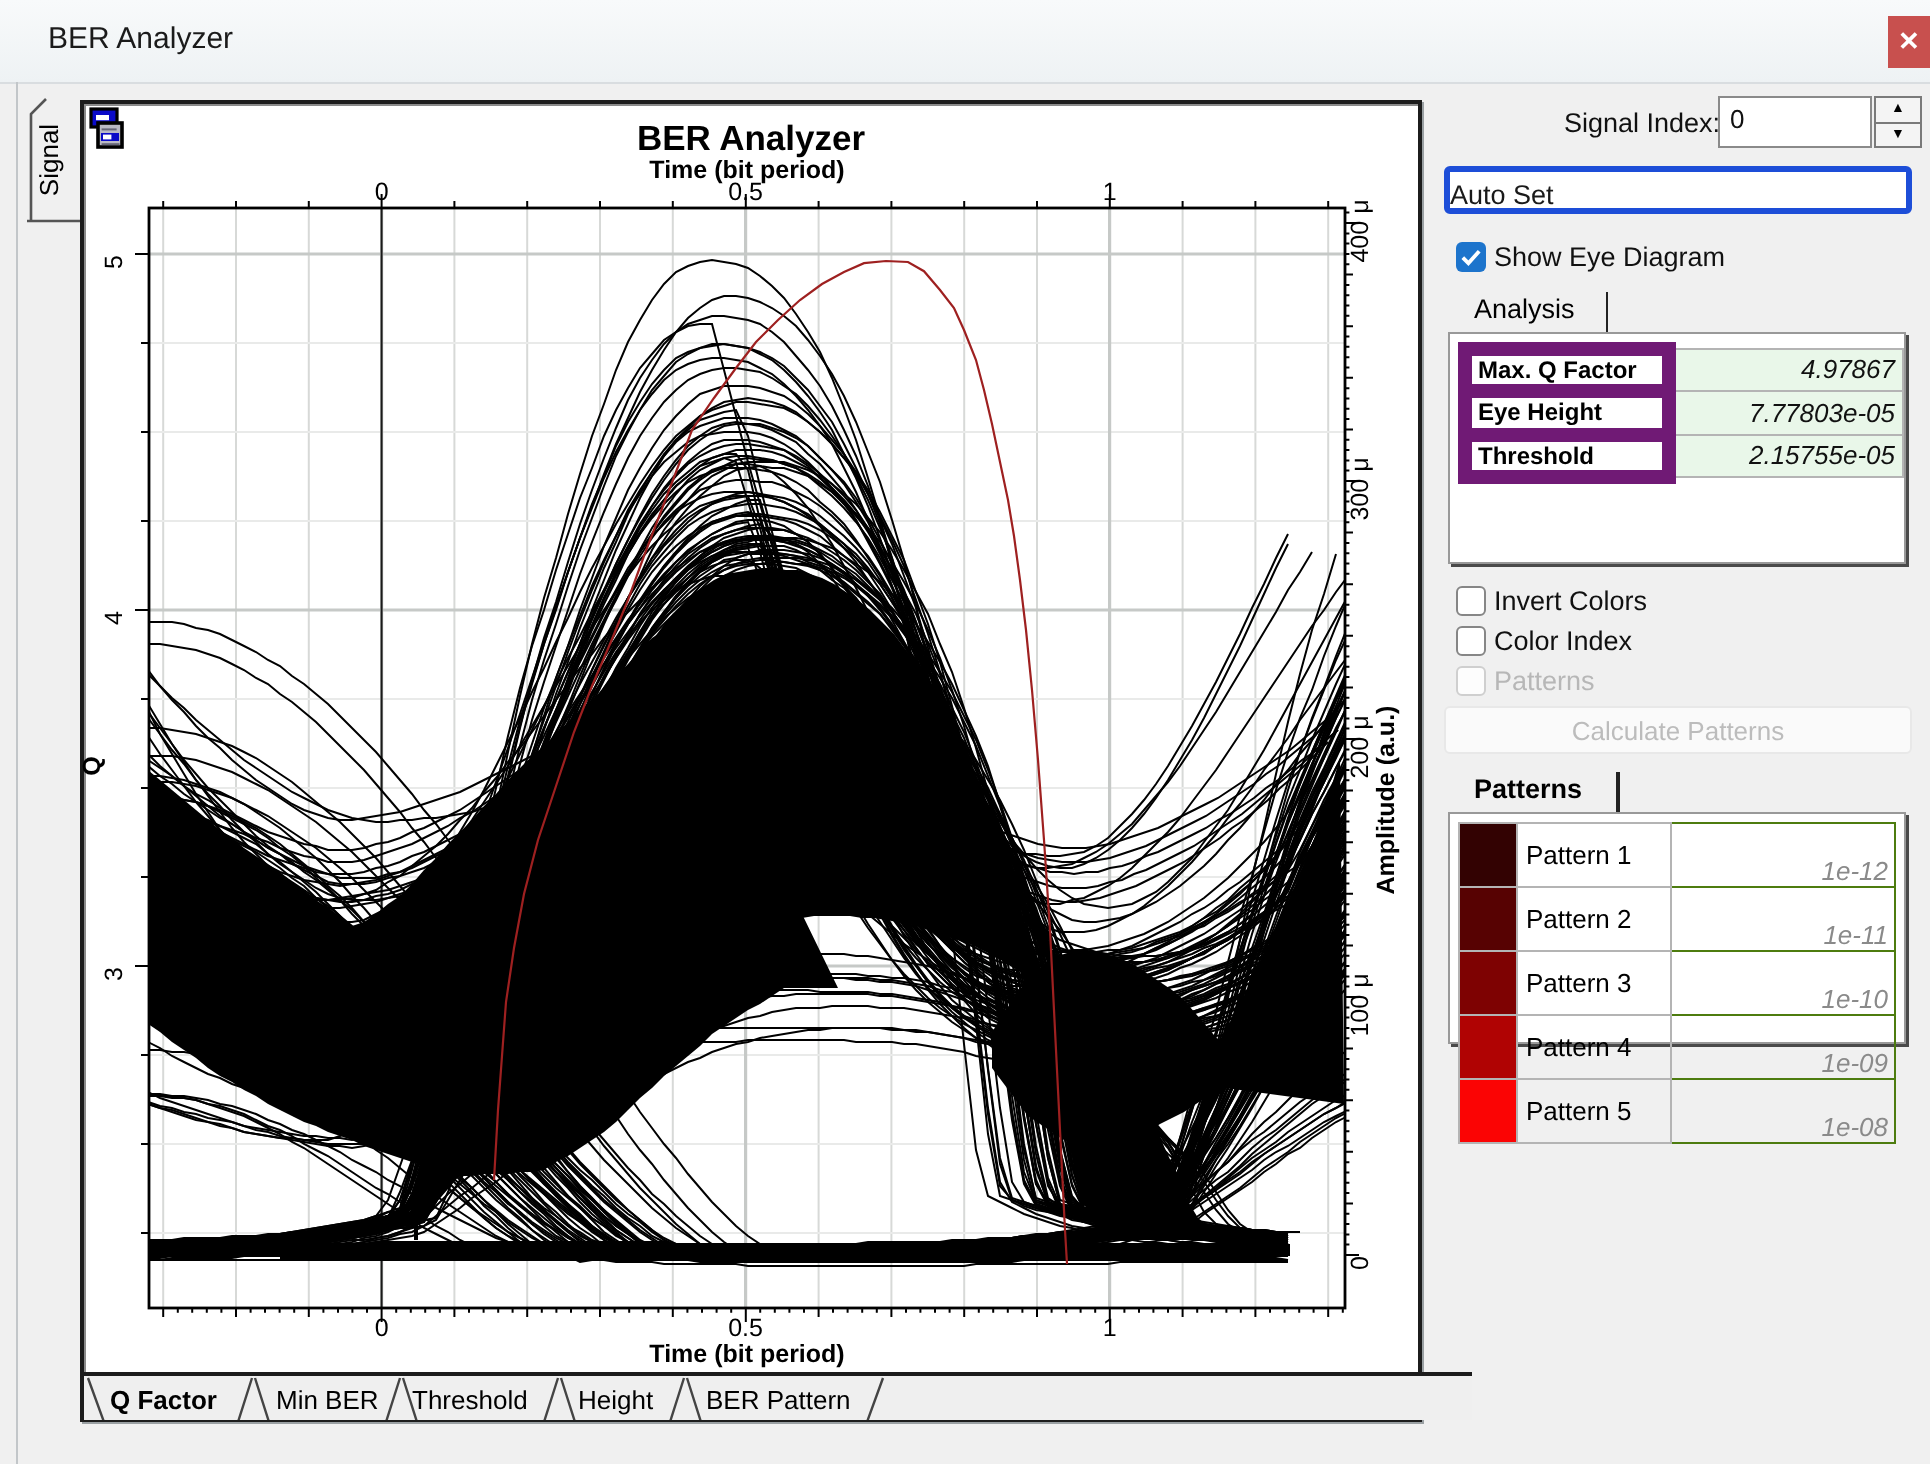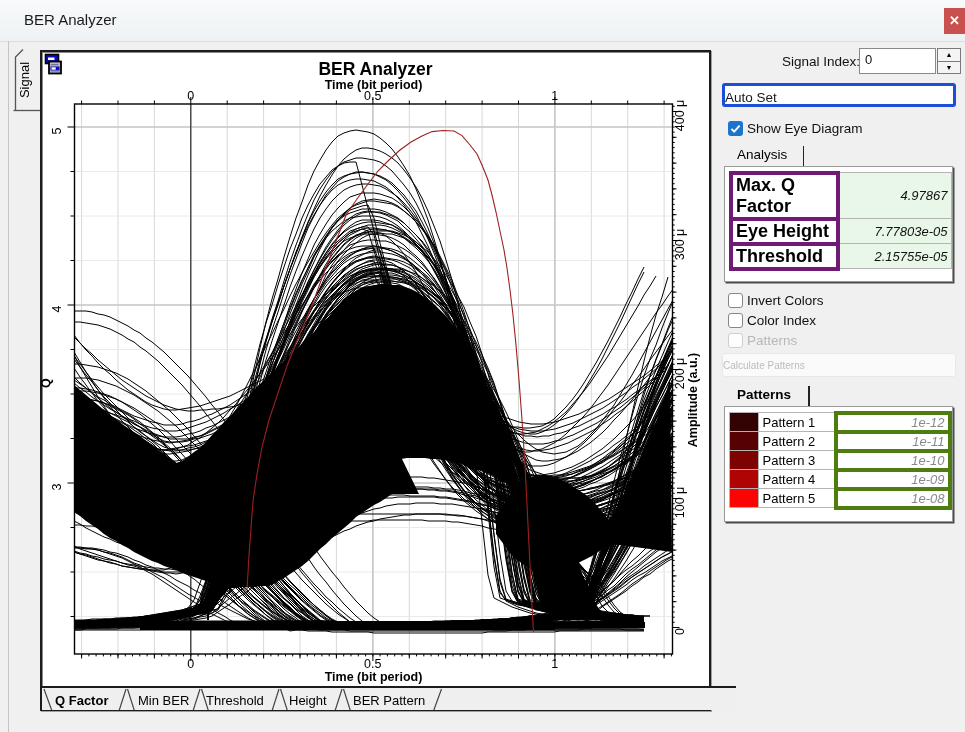--- a/index.html
+++ b/index.html
@@ -428,34 +428,34 @@
           <td class="tr">7.77803e-05</td>
         </tr>
 <tr>
           <td class="tl">Threshold</td>
           <td class="tr">2.15755e-05</td>
         </tr>
 </tbody>
     </table>
   </div>
 <style>
-td.tl{border:4px solid #701a75;width:106px;height:14.5px;font-size:18px;font-weight:bold;padding:0 0 0 3px;color:#000}
+td.tl{border:7px solid #701a75;width:106px;height:14.5px;font-size:12px;font-weight:bold;padding:0 0 0 3px;color:#000}
 td.tr{border:1px solid #b4b4b4;width:105px;height:14.5px;font-size:13px;font-style:italic;text-align:right;padding:0 3px 0 18px;background:#e9f7e9;color:#111}
 td.pn{border:1px solid #b4b4b4;width:72px;height:14.5px;font-size:13px;font-weight:normal;padding:0 0 0 4px;color:#000}
-td.pv{border:4px solid #4d7c0f;width:108px;height:14.5px;font-size:13px;font-style:italic;text-align:right;padding:0 3px 0 0;color:#8a8a8a}
+td.pv{border:1px solid #4d7c0f;width:108px;height:14.5px;font-size:13px;font-style:italic;text-align:right;padding:16px 3px 0 0;color:#8a8a8a}
 td.pc{border:1px solid #b4b4b4;width:28px;height:14.5px;padding:0}
 </style>
 
 <div class="abs" style="left:727.5px;top:293px;width:13px;height:13px;background:#fff;border:1.5px solid #868686;border-radius:3px;z-index:6"></div>
 <div class="abs" style="left:747px;top:293px;font-size:13.5px;color:#111;z-index:6">Invert Colors</div>
 <div class="abs" style="left:727.5px;top:313px;width:13px;height:13px;background:#fff;border:1.5px solid #868686;border-radius:3px;z-index:6"></div>
 <div class="abs" style="left:747px;top:313px;font-size:13.5px;color:#111;z-index:6">Color Index</div>
 <div class="abs" style="left:727.5px;top:333px;width:13px;height:13px;background:#fdfdfd;border:1.5px solid #cfcfcf;border-radius:3px;z-index:6"></div>
 <div class="abs" style="left:747px;top:333px;font-size:13.5px;color:#b7b7b7;z-index:6">Patterns</div>
-<div class="abs" style="left:722px;top:352.5px;width:234px;height:24px;background:#fafafa;border:1px solid #e8e8e8;border-radius:3px;z-index:6;text-align:left;font-size:10px;color:#bcbcbc;line-height:23px;box-sizing:border-box">Calculate Patterns</div>
+<div class="abs" style="left:722px;top:352.5px;width:234px;height:24px;background:#fafafa;border:1px solid #e8e8e8;border-radius:3px;z-index:6;text-align:center;font-size:13px;color:#bcbcbc;line-height:23px;box-sizing:border-box">Calculate Patterns</div>
 
 <div class="abs" style="left:737px;top:387px;font-size:13.5px;font-weight:bold;color:#000;z-index:6">Patterns</div>
 <div class="abs" style="left:808px;top:386px;width:1.5px;height:20px;background:#222;z-index:6"></div>
 <div class="abs" style="left:723.5px;top:406px;width:229px;height:115.5px;background:#fff;border:1px solid #999;box-shadow:1.5px 1.5px 0 #4a4a4a;z-index:6;box-sizing:border-box">
 <table style="border-collapse:collapse;margin:3.5px 0 0 4.5px;font-family:'Liberation Sans',sans-serif">
 <tbody>
         <tr>
           <td class="pc" style="background:#330202"></td>
           <td class="pn">Pattern 1</td>
           <td class="pv">1e-12</td>

